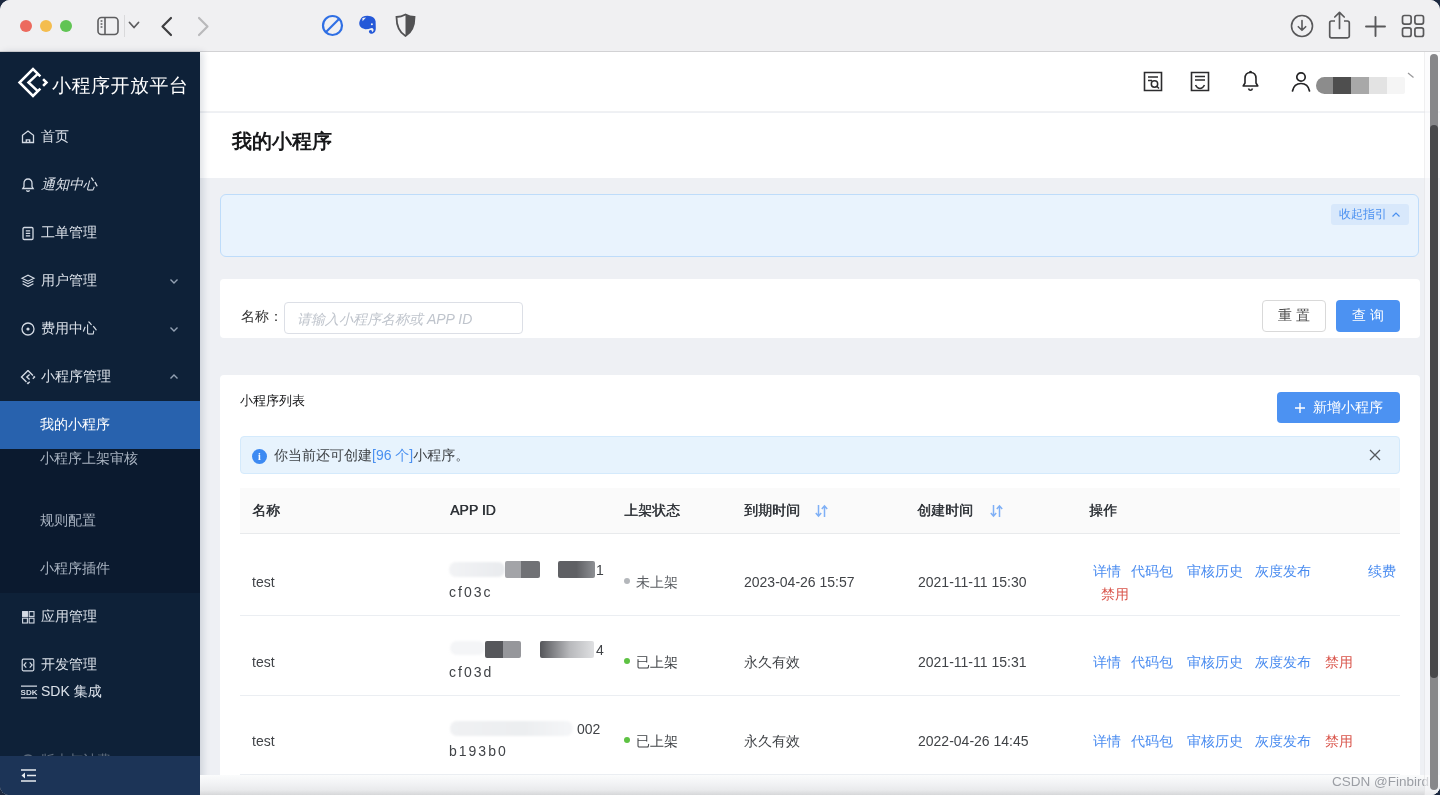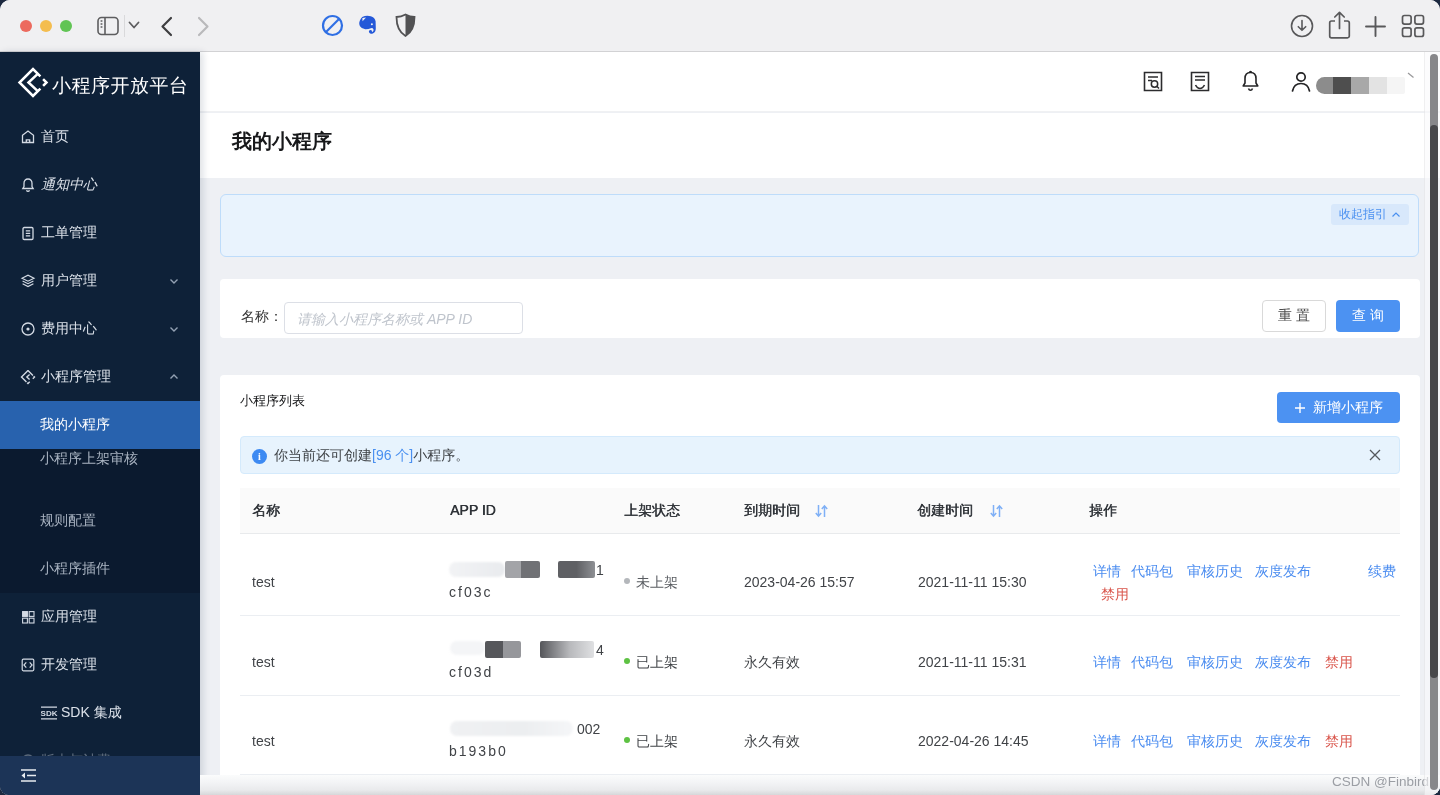--- a/index.html
+++ b/index.html
@@ -355,21 +355,21 @@
             </svg></span>
           <span class="tx">应用管理</span>
         </div>
       <div class="mitem" style="top:589px;">
           <span class="ic" id="ic-code"><svg width="16" height="16" viewBox="0 0 16 16">
               <rect x="2.2" y="2.2" width="11.6" height="11.6" rx="1.2" fill="none" stroke="#d3dae4" stroke-width="1.2"></rect>
               <path d="M6.3 5.4 L3.9 8 L6.3 10.6 M9.7 5.4 L12.1 8 L9.7 10.6" fill="none" stroke="#d3dae4" stroke-width="1.2"></path>
             </svg></span>
           <span class="tx">开发管理</span>
         </div>
-      <div class="mitem" style="top:637px;margin-left:20px;">
+      <div class="mitem" style="top:616px;">
           <span class="ic" id="ic-sdk"><svg width="18" height="16" viewBox="0 0 18 16">
               <path d="M1 2.2 h16 M1 13.8 h16" stroke="#d3dae4" stroke-width="1.3"></path>
               <text x="9" y="10.5" text-anchor="middle" font-size="8" font-weight="bold" fill="#d3dae4" font-family="Liberation Sans">SDK</text>
             </svg></span>
           <span class="tx">SDK 集成</span>
         </div>
       <div class="mitem" style="top:685px; opacity:0.38;">
           <span class="ic" id="ic-pay"><svg width="16" height="16" viewBox="0 0 16 16">
               <circle cx="8" cy="8" r="6" fill="none" stroke="#d3dae4" stroke-width="1.3"></circle>
               <path d="M5.5 6 h5 M5.5 9 h5" stroke="#d3dae4" stroke-width="1.2"></path>

